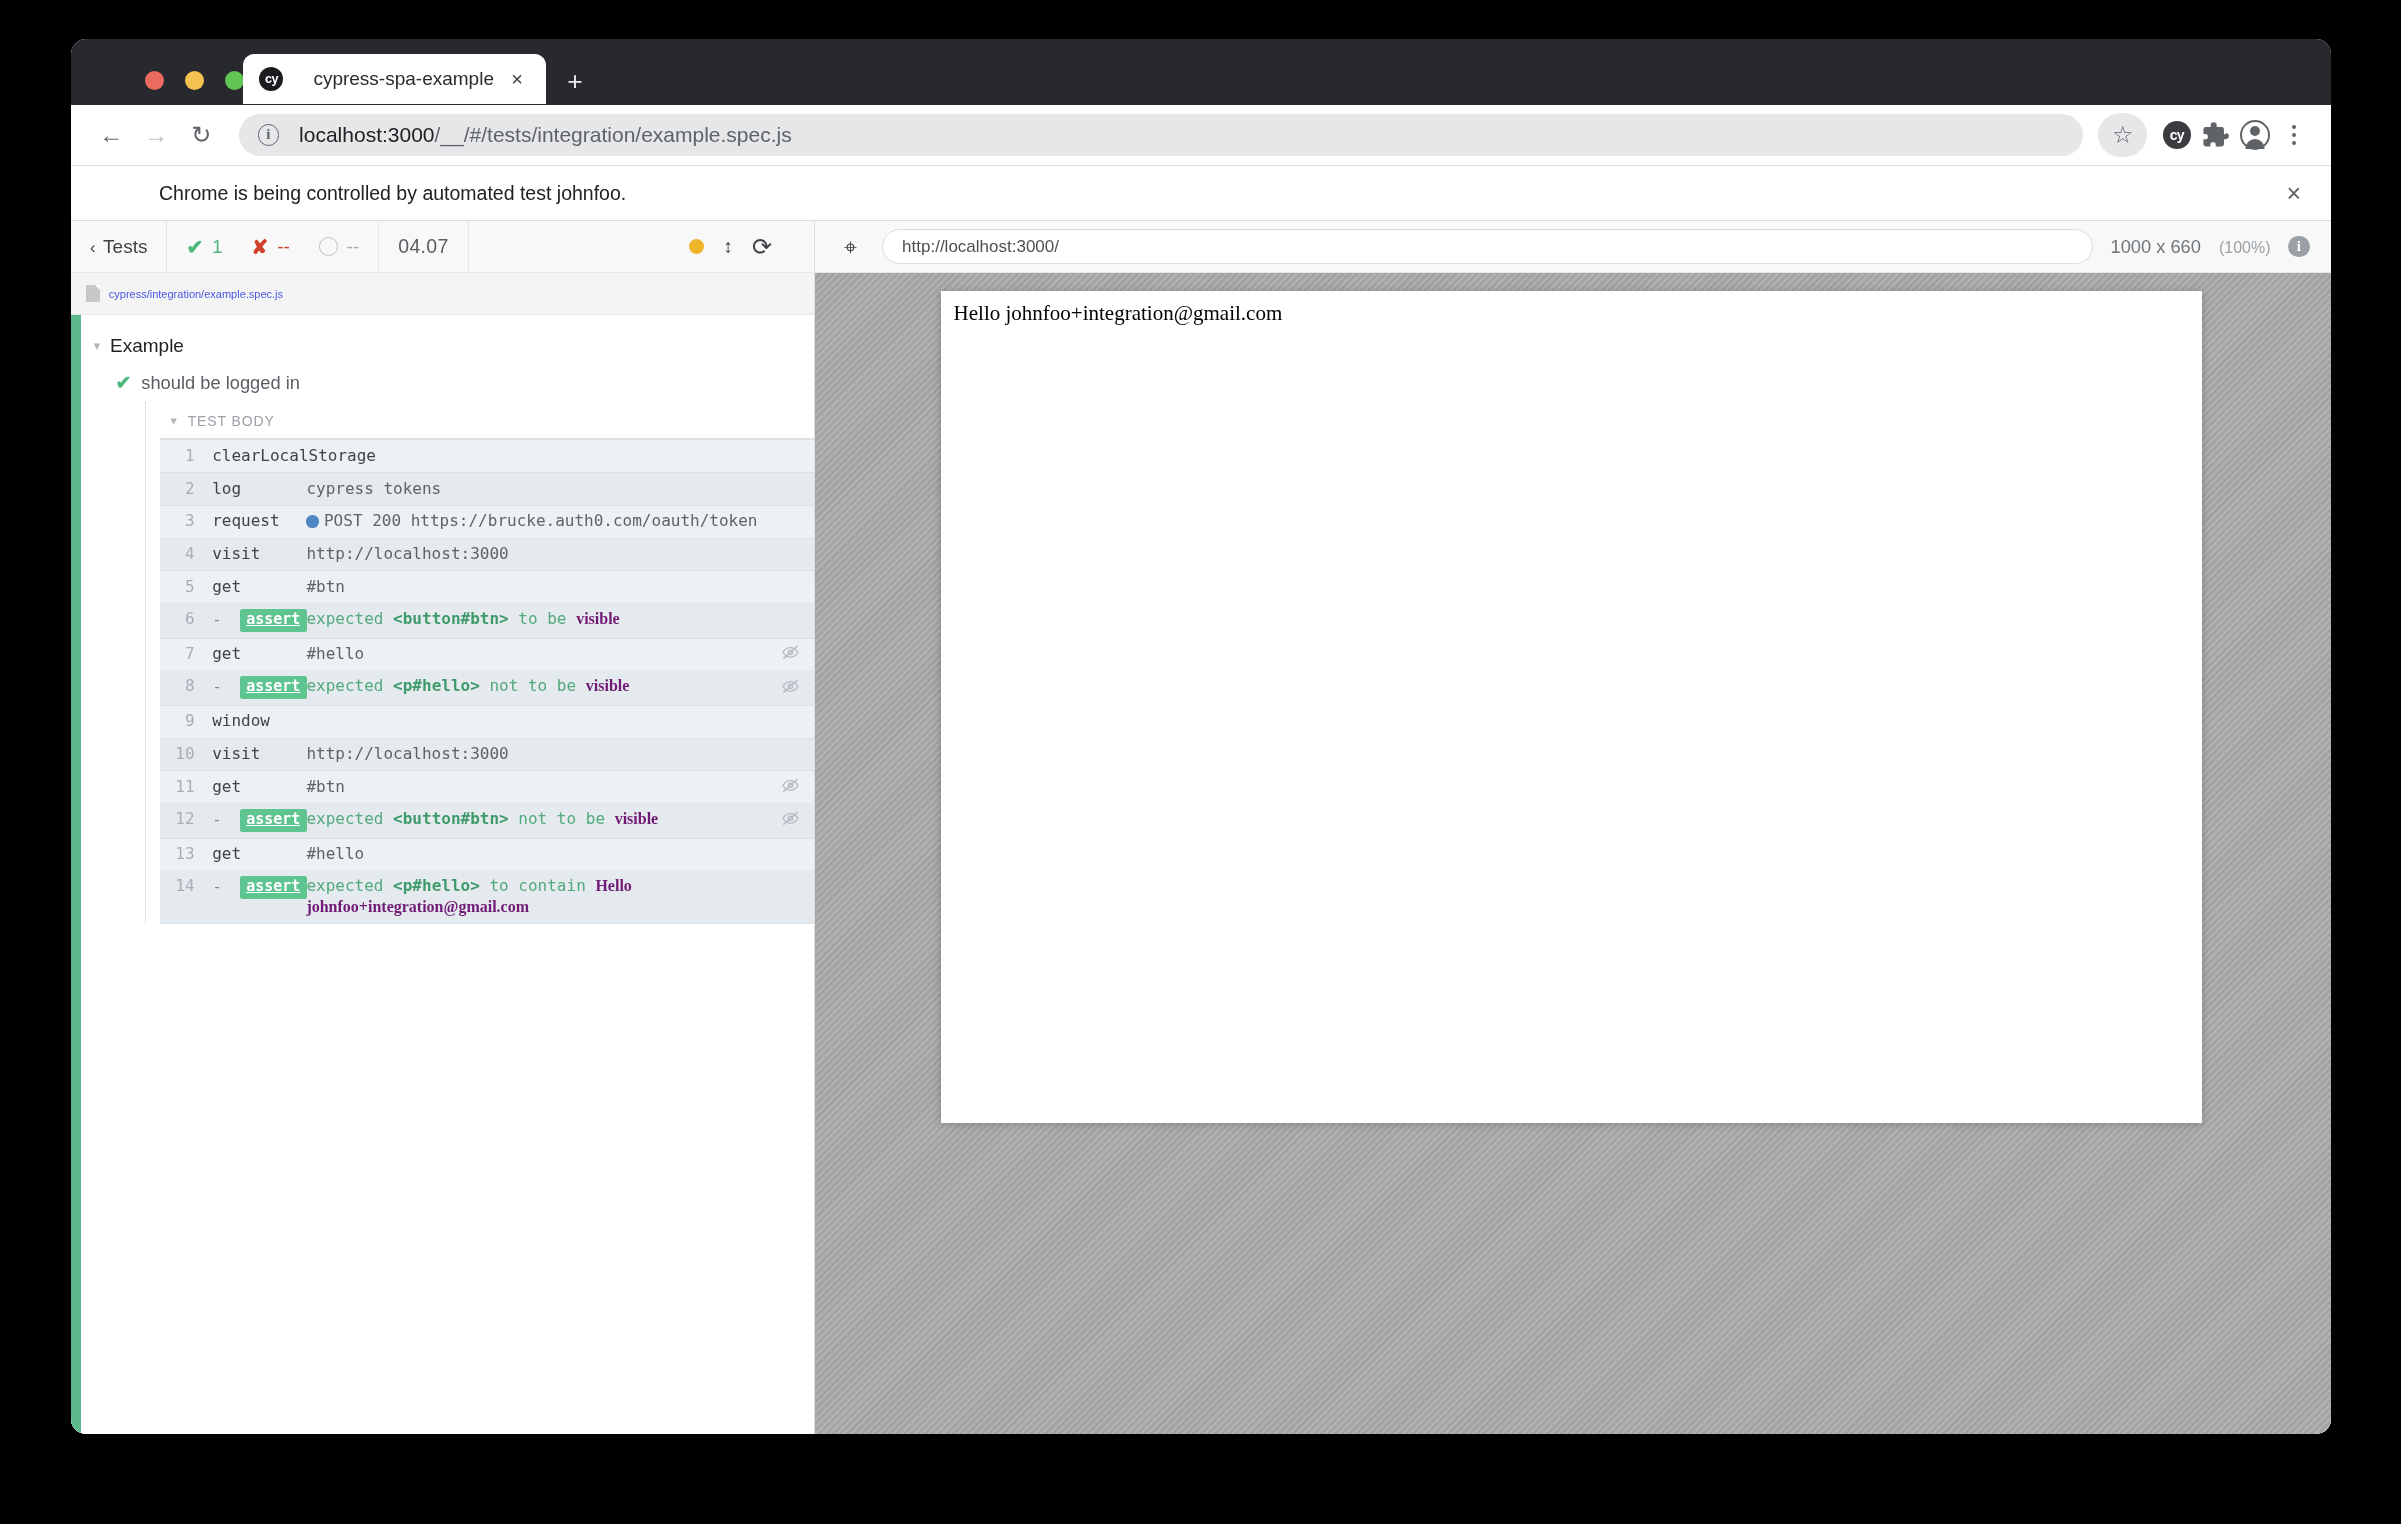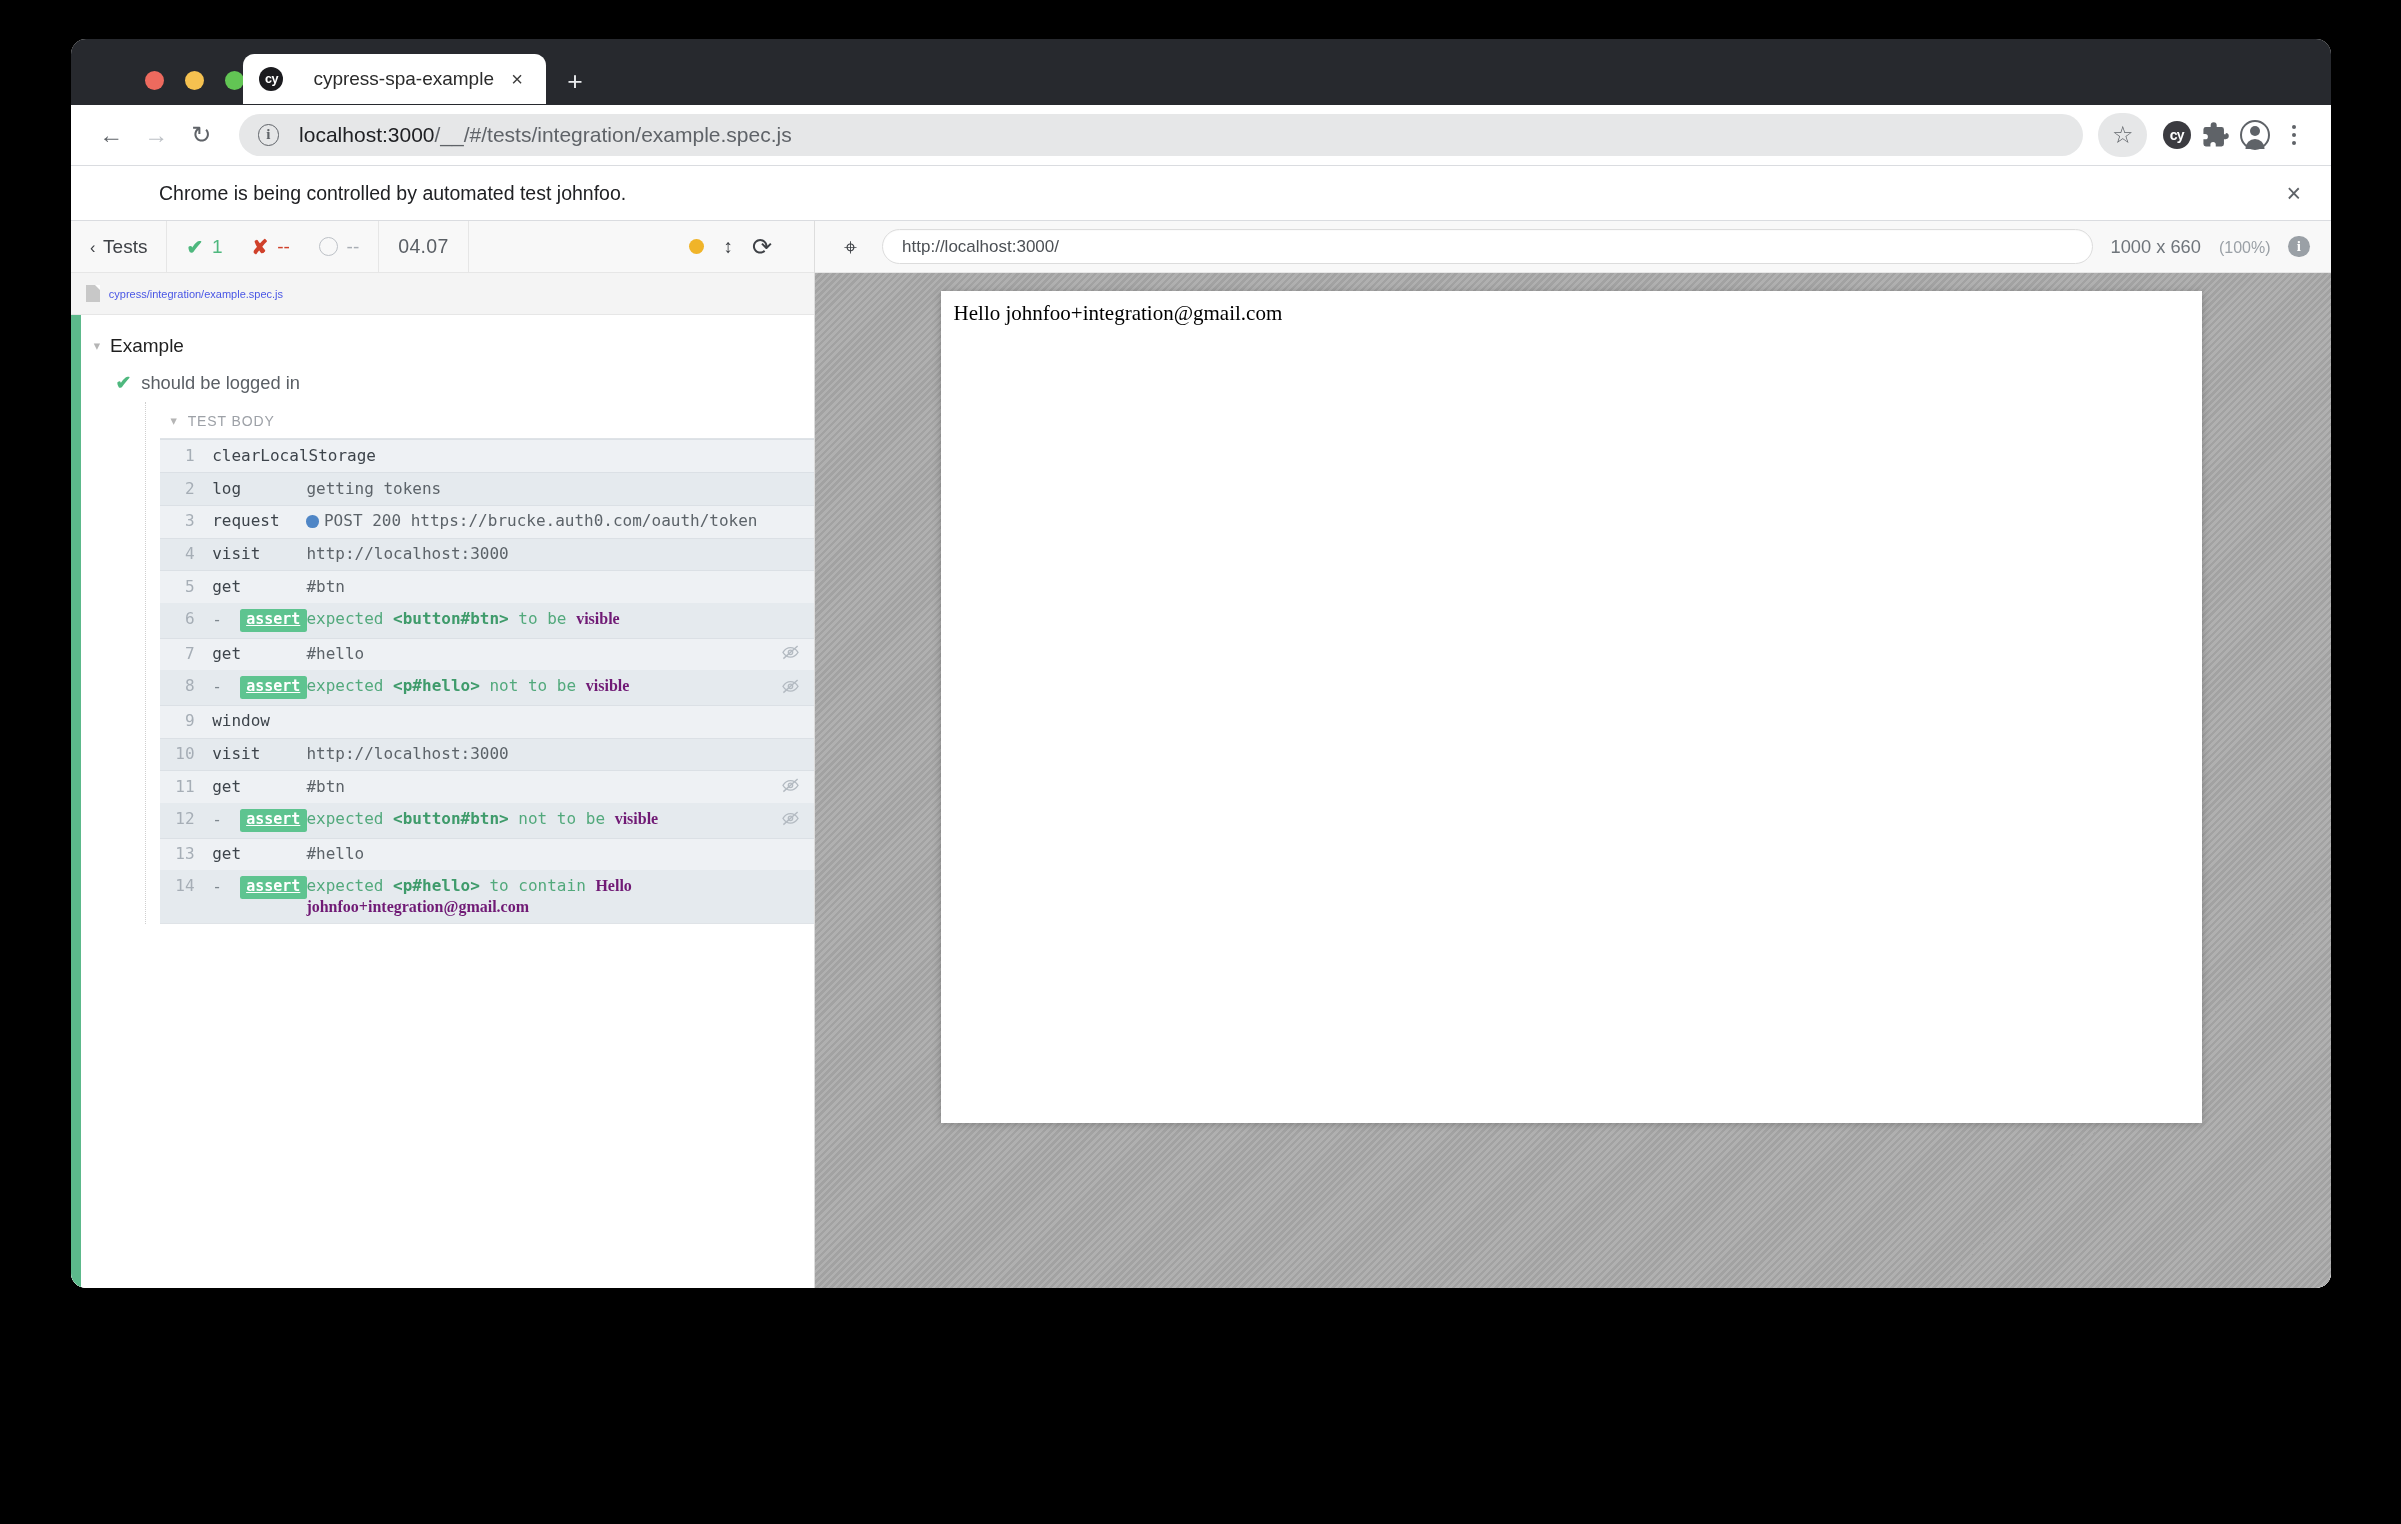--- a/index.html
+++ b/index.html
@@ -7,21 +7,21 @@
     width: 2401px; height: 1525px;
     background: #000;
     font-family: "Liberation Sans", sans-serif;
     overflow: hidden;
   }
 
   
   #browser-window {
     position: absolute;
     left: 71px; top: 39px;
-    width: 2260px; height: 1249px;
+    width: 2260px; height: 1395px;
     background: #fff;
     border-radius: 15px;
     overflow: hidden;
     box-shadow: 0 5px 25px rgba(0,0,0,.5);
   }
 
   
   #tab-strip {
     height: 66px;
     background: #27292e;
@@ -502,21 +502,21 @@
             </div>
             <div id="command-list">
                 <div class="cmd sep-top">
                   <span class="cmd-num">1</span>
                   <span class="cmd-method">clearLocalStorage</span>
                   <span class="cmd-msg"></span>
                 </div>
                 <div class="cmd alt sep-top">
                   <span class="cmd-num">2</span>
                   <span class="cmd-method">log</span>
-                  <span class="cmd-msg">getting tokens</span>
+                  <span class="cmd-msg">cypress tokens</span>
                 </div>
                 <div class="cmd sep-top">
                   <span class="cmd-num">3</span>
                   <span class="cmd-method">request</span>
                   <span class="cmd-msg"><span class="req-dot"></span>POST 200 https://brucke.auth0.com/oauth/token</span>
                 </div>
                 <div class="cmd alt sep-top">
                   <span class="cmd-num">4</span>
                   <span class="cmd-method">visit</span>
                   <span class="cmd-msg">http://localhost:3000</span>

